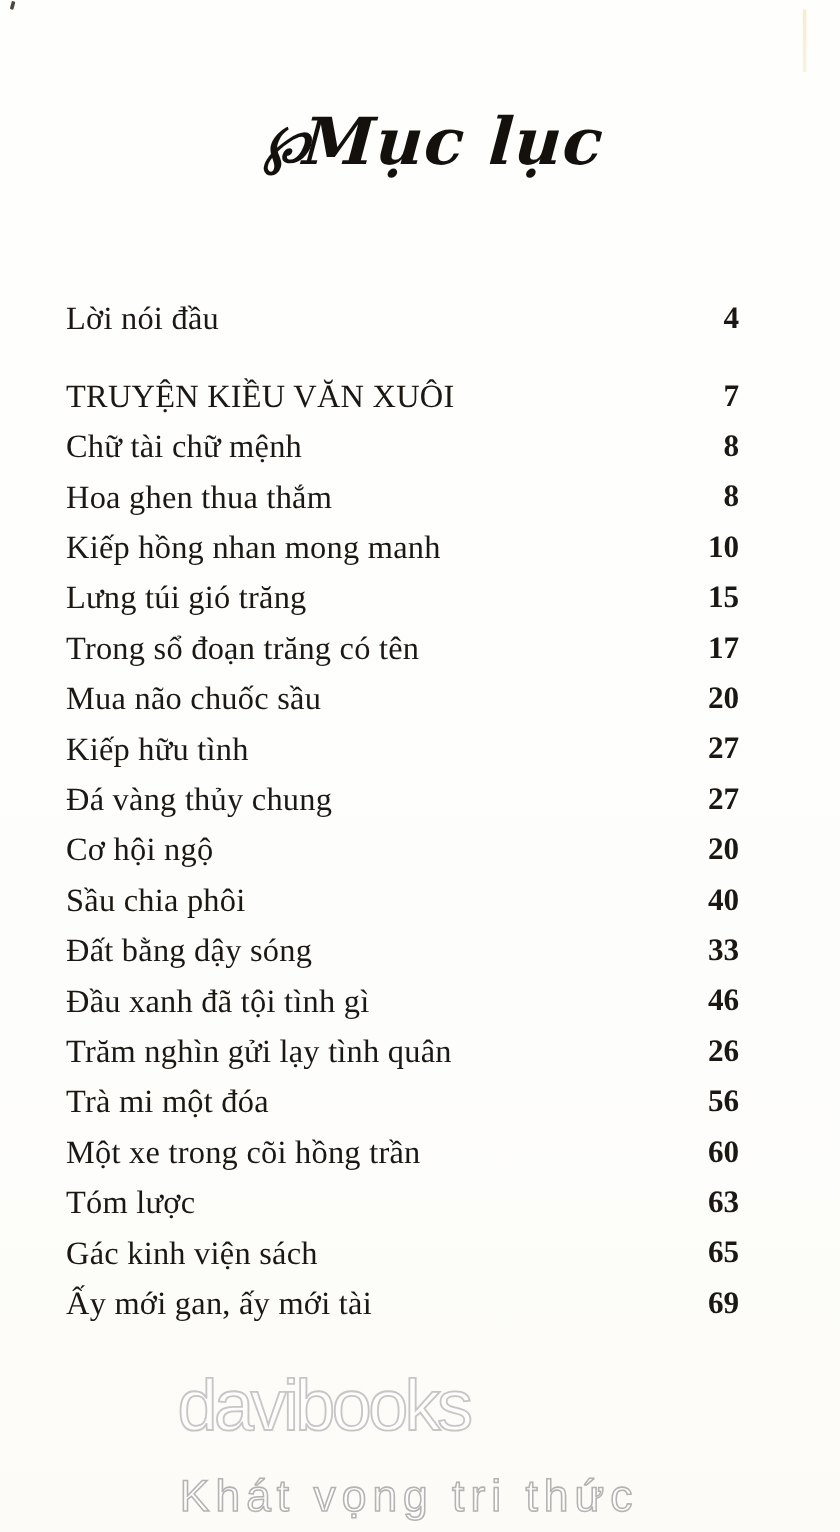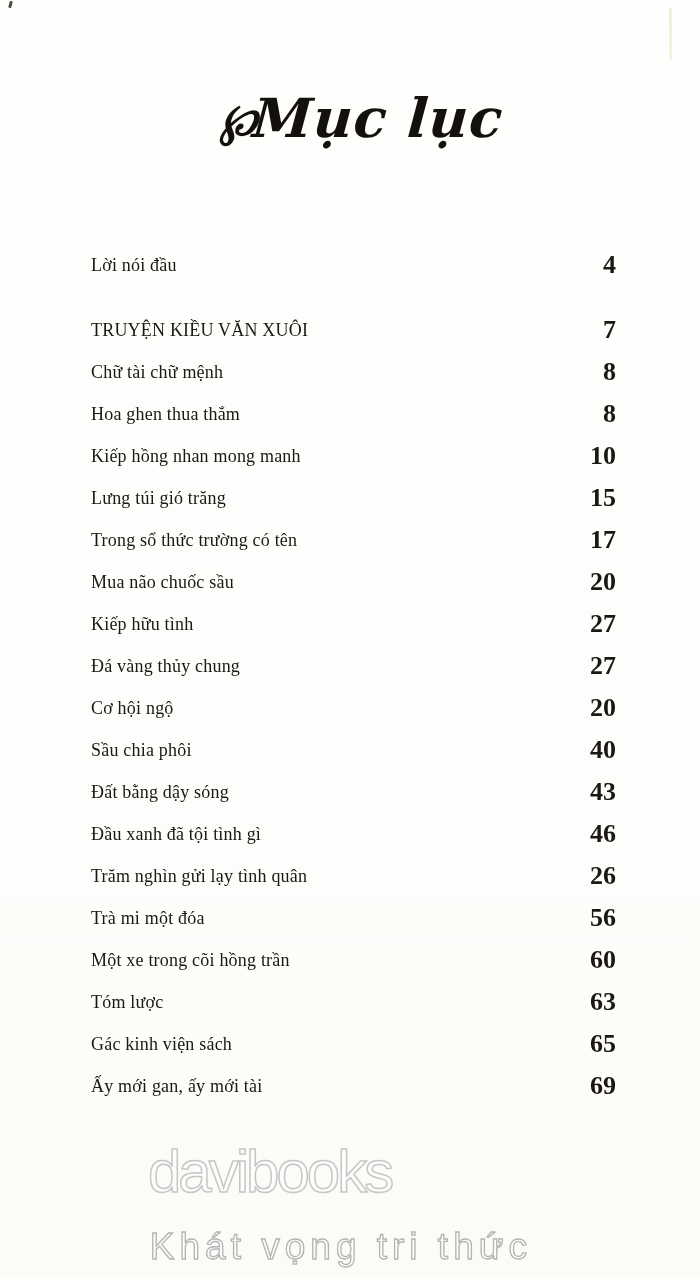--- a/index.html
+++ b/index.html
@@ -54,24 +54,23 @@
   .toc-row {
     height: 42px;
     display: flex;
     align-items: center;
     justify-content: space-between;
   }
   .toc-row.section-gap {
     margin-top: 23px;
   }
   .toc-label {
-    font-size: 18px;
+    font-size: 27px;
     letter-spacing: 0.2px;
     white-space: nowrap;
-    margin-left: 36px;
   }
   .toc-page {
     font-size: 26px;
     font-weight: bold;
     text-align: right;
     min-width: 40px;
   }
 
   
   .watermark {
@@ -164,21 +163,21 @@
       <span class="toc-label">Kiếp hồng nhan mong manh</span>
       <span class="toc-page">10</span>
     </div>
 
     <div class="toc-row">
       <span class="toc-label">Lưng túi gió trăng</span>
       <span class="toc-page">15</span>
     </div>
 
     <div class="toc-row">
-      <span class="toc-label">Trong sổ thức trường có tên</span>
+      <span class="toc-label">Trong sổ đoạn trăng có tên</span>
       <span class="toc-page">17</span>
     </div>
 
     <div class="toc-row">
       <span class="toc-label">Mua não chuốc sầu</span>
       <span class="toc-page">20</span>
     </div>
 
     <div class="toc-row">
       <span class="toc-label">Kiếp hữu tình</span>
@@ -195,21 +194,21 @@
       <span class="toc-page">20</span>
     </div>
 
     <div class="toc-row">
       <span class="toc-label">Sầu chia phôi</span>
       <span class="toc-page">40</span>
     </div>
 
     <div class="toc-row">
       <span class="toc-label">Đất bằng dậy sóng</span>
-      <span class="toc-page">43</span>
+      <span class="toc-page">33</span>
     </div>
 
     <div class="toc-row">
       <span class="toc-label">Đầu xanh đã tội tình gì</span>
       <span class="toc-page">46</span>
     </div>
 
     <div class="toc-row">
       <span class="toc-label">Trăm nghìn gửi lạy tình quân</span>
       <span class="toc-page">26</span>

